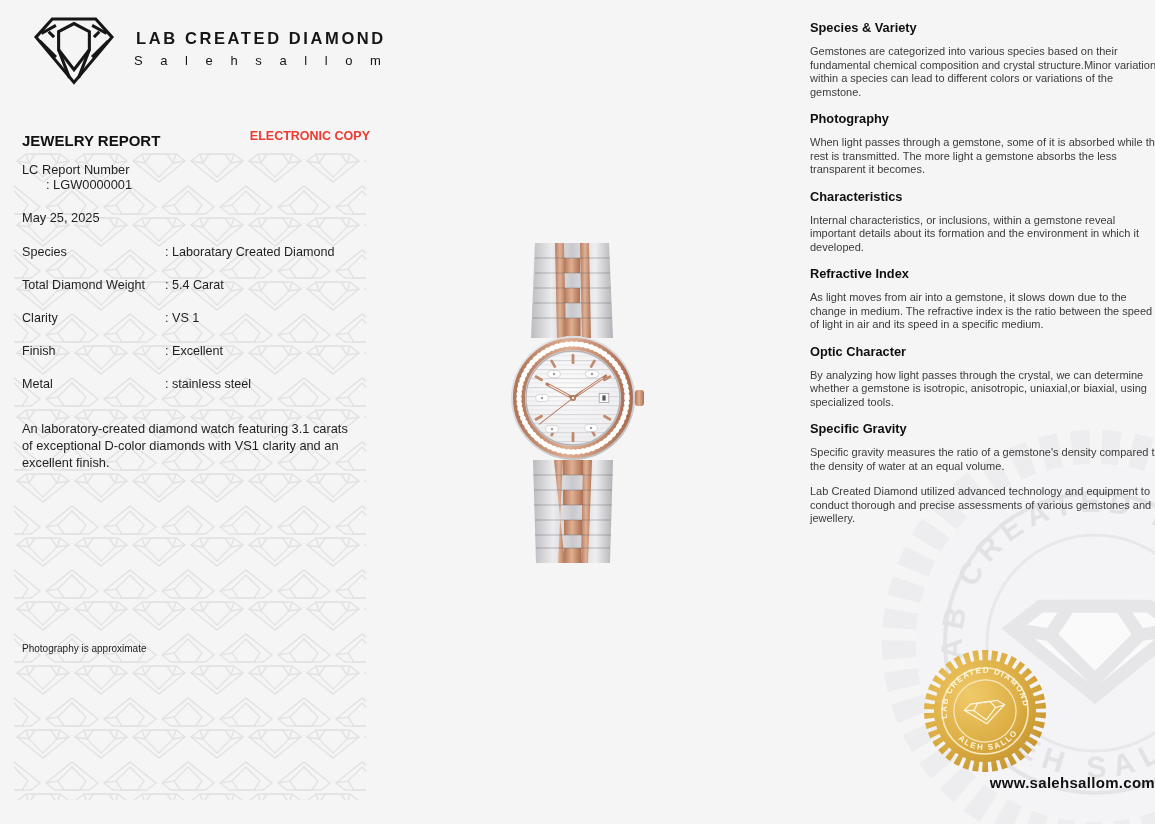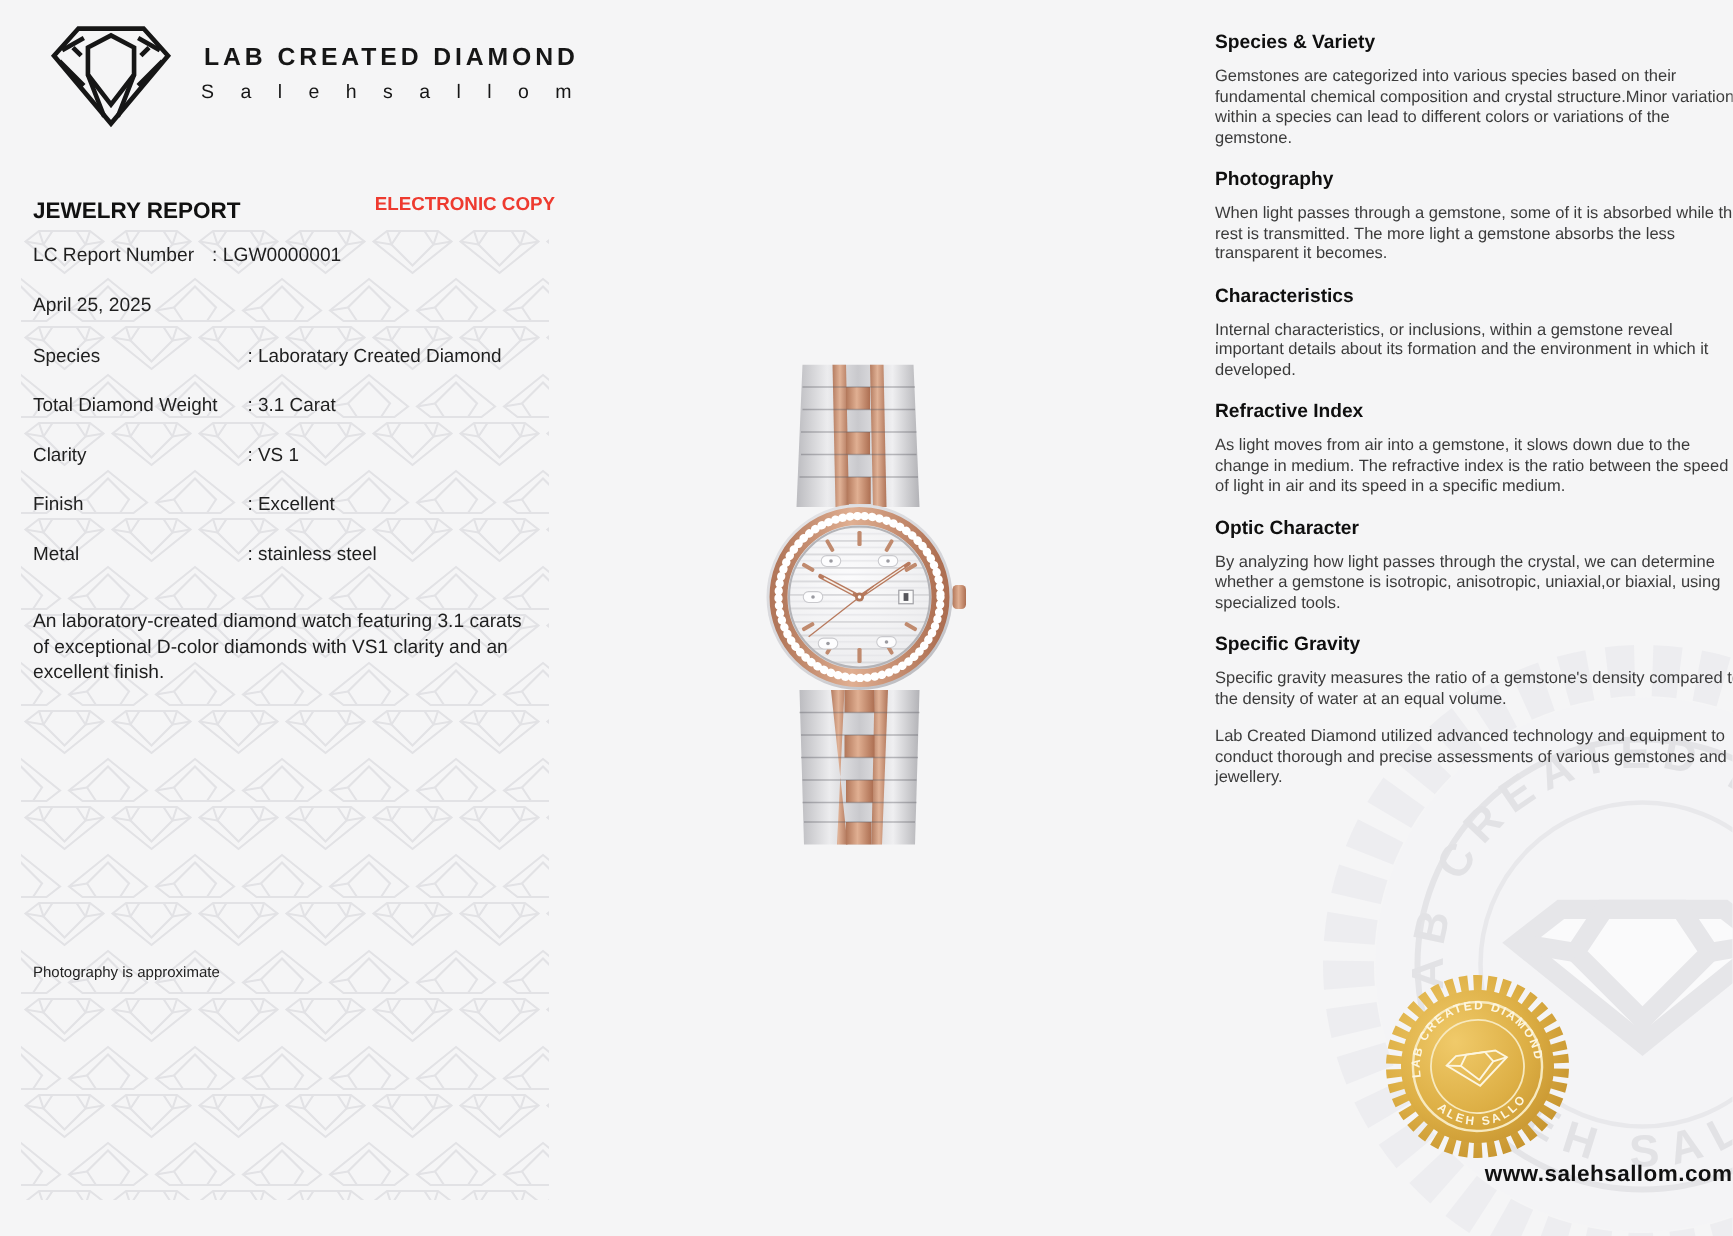--- a/index.html
+++ b/index.html
@@ -16,23 +16,23 @@
   .brand{left:28px;top:10px;display:flex;align-items:center;gap:14px;}
   .brand-text{display:flex;flex-direction:column;align-items:center;}
   .brand-title{font-size:16.5px;font-weight:bold;letter-spacing:2.6px;color:#161616;white-space:nowrap;}
   .brand-sub{font-size:13px;letter-spacing:7px;color:#161616;margin-top:5px;white-space:nowrap;}
 
   
   .report{left:22px;top:132px;width:348px;}
   .report-titlerow{display:flex;justify-content:space-between;align-items:flex-start;margin-bottom:13px;}
   .report-title{font-size:15px;font-weight:bold;color:#111;}
   .ecopy{font-size:12.5px;font-weight:bold;color:#ee3a2f;margin-top:-3px;}
-  .line{font-size:12.8px;margin-bottom:18px;display:flex;}
+  .line{font-size:12.8px;margin-bottom:18px;display:flex;flex-direction:column;}
   .line .lab{white-space:nowrap;}
-  .line .val{margin-left:12px;white-space:nowrap;}
+  .line .val{margin-left:24px;white-space:nowrap;}
   .date-line{font-size:12.8px;margin-bottom:20px;}
   .desc-head{font-size:13.5px;font-weight:bold;margin-bottom:17px;color:#111;}
   .frow{display:flex;font-size:12.6px;margin-bottom:19px;}
   .frow .flab{width:143px;flex:none;}
   .frow .fval{flex:1;}
   .summary{font-size:12.8px;line-height:17.2px;margin-top:29px;width:330px;white-space:pre-line;}
   .photo-note{left:22px;top:643px;font-size:10px;color:#222;}
 
   
   .info-col{left:810px;top:20px;width:352px;}
@@ -118,29 +118,29 @@
 
 <div class="abs report content">
   <div class="report-titlerow">
     <span class="report-title">JEWELRY REPORT</span>
     <span class="ecopy">ELECTRONIC COPY</span>
   </div>
   <div class="line">
     <span class="lab">LC Report Number</span>
     <span class="val">: LGW0000001</span>
   </div>
-  <div class="date-line">April 25, 2025</div>
+  <div class="date-line">May 25, 2025</div>
 
   <div class="frow">
     <span class="flab">Species</span>
     <span class="fval">: Laboratary Created Diamond</span>
   </div>
   <div class="frow">
     <span class="flab">Total Diamond Weight</span>
-    <span class="fval">: 3.1 Carat</span>
+    <span class="fval">: 5.4 Carat</span>
   </div>
   <div class="frow">
     <span class="flab">Clarity</span>
     <span class="fval">: VS 1</span>
   </div>
   <div class="frow">
     <span class="flab">Finish</span>
     <span class="fval">: Excellent</span>
   </div>
   <div class="frow">

